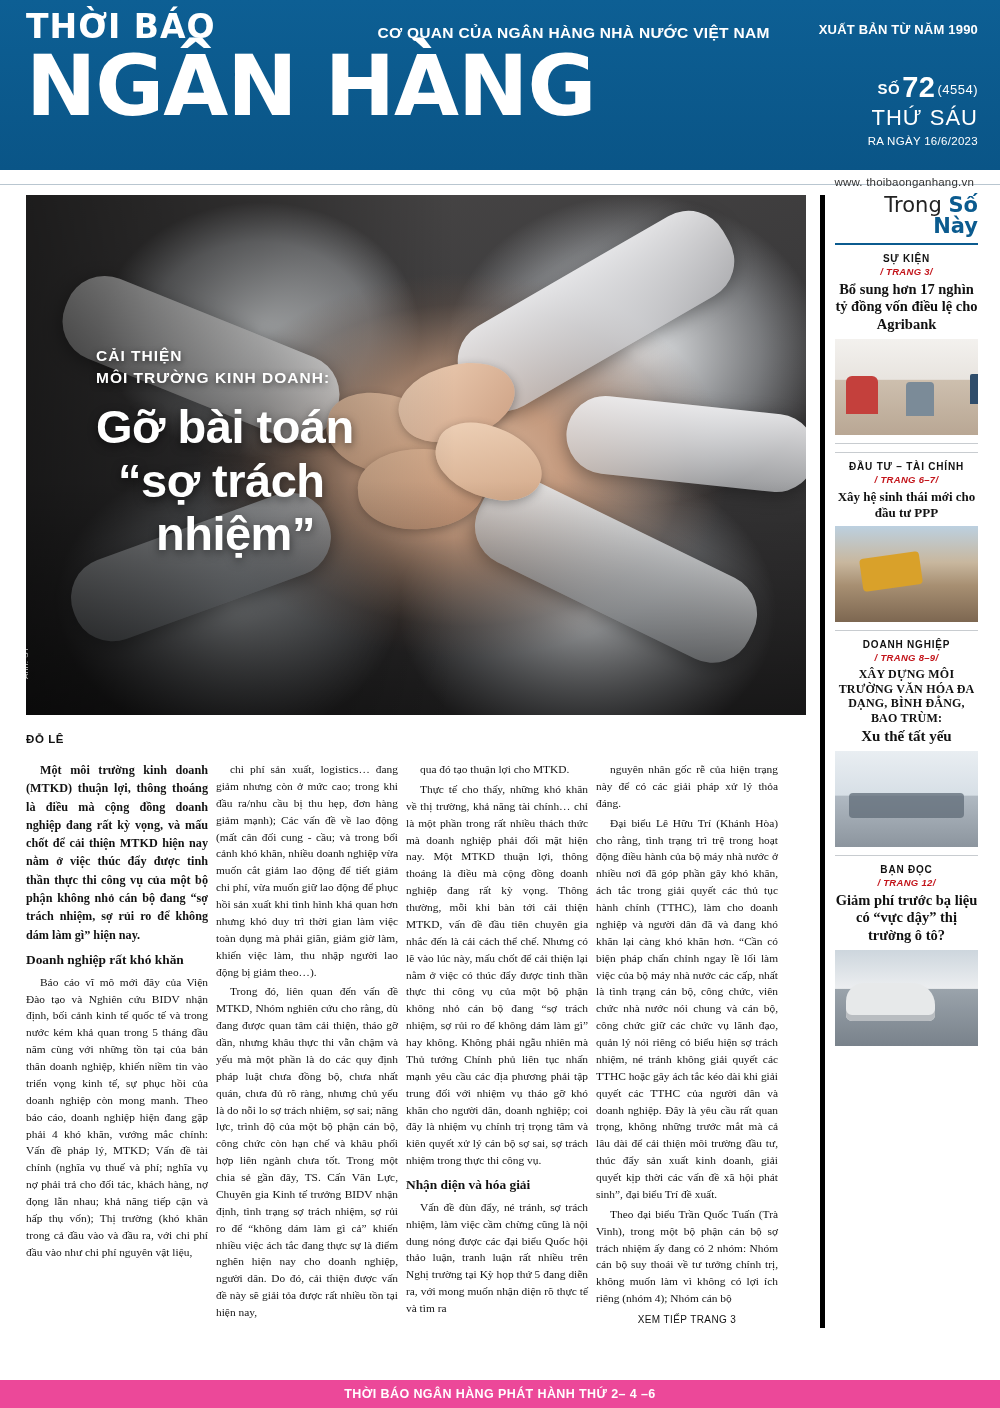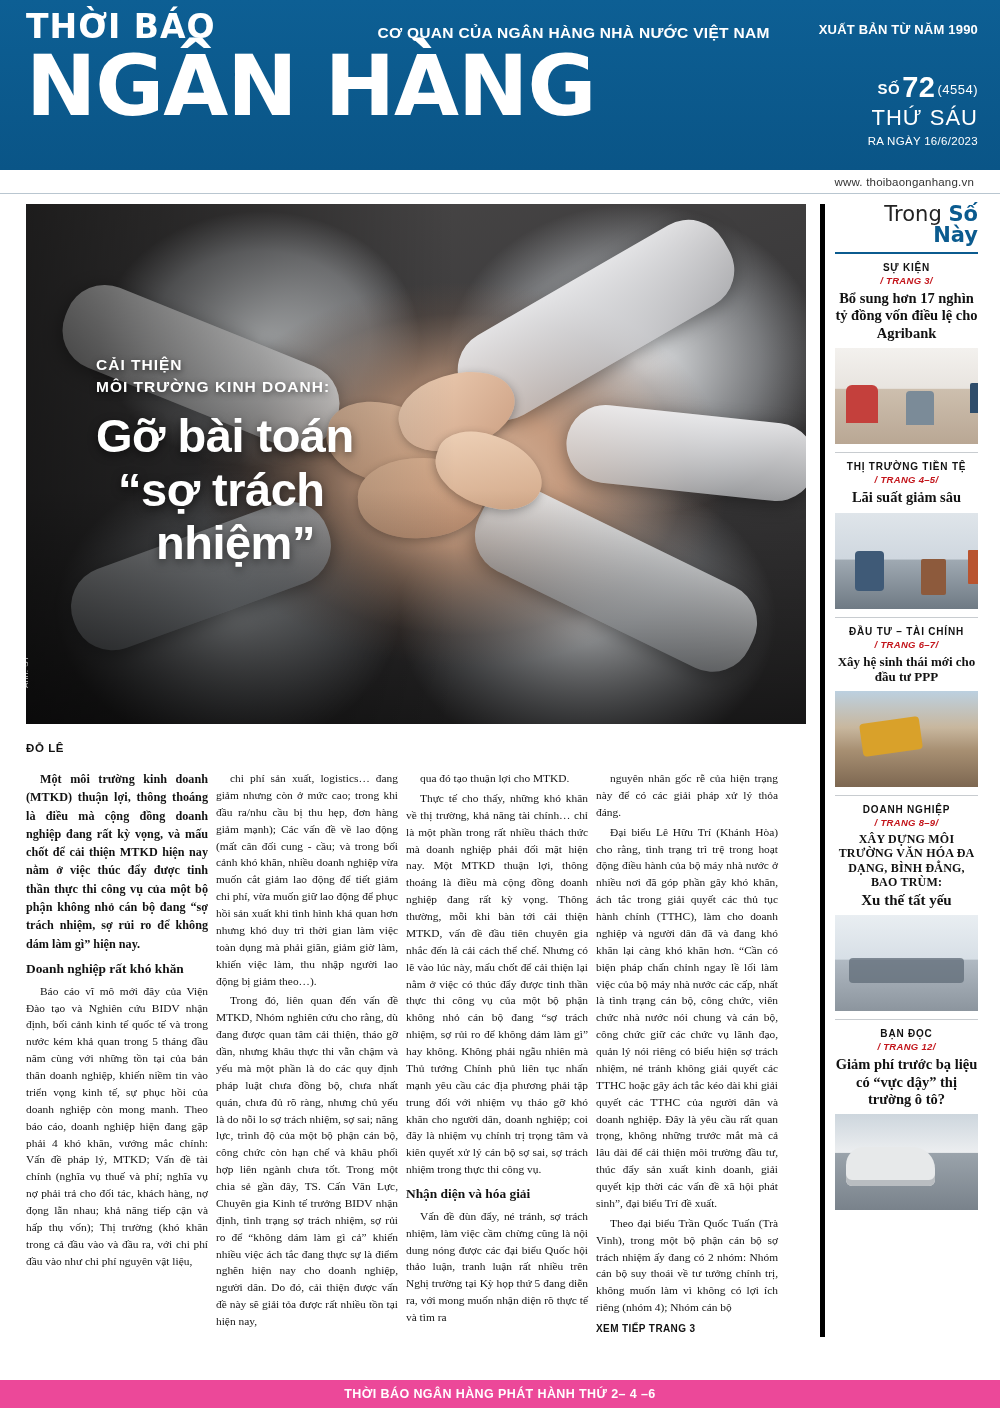--- a/index.html
+++ b/index.html
@@ -101,21 +101,21 @@
   .issue-date {
     font-size: 11.5px;
     letter-spacing: 0.3px;
     text-transform: uppercase;
     margin-top: 4px;
   }
 
   
   .weburl-bar {
     width: 1000px;
-    height: 24px;
+    height: 15px;
     border-bottom: 1px solid #b9c6d0;
     text-align: right;
     padding: 6px 26px 0 0;
     font-size: 11.5px;
     color: #333;
     letter-spacing: .2px;
   }
 
   
   .content {
@@ -254,23 +254,23 @@
   }
   .col h3 {
     font-size: 13.4px;
     font-weight: bold;
     line-height: 1.25;
     margin: 8px 0 5px 0;
     font-family: "Liberation Serif", serif;
   }
   .jump {
     margin-top: 6px;
-    text-align: left;
+    text-align: center;
     font-size: 10px;
-    font-weight: bold;
+    font-weight: normal;
     letter-spacing: .4px;
     text-transform: uppercase;
     font-family: "Liberation Sans", sans-serif;
   }
 
   
   .rail-title {
     text-align: right;
     font-size: 21px;
     line-height: 1;
@@ -502,26 +502,20 @@
       <div class="rail-rule"></div>
 
       <div class="rail-item">
         <div class="rail-cat">SỰ KIỆN</div>
         <div class="rail-page">/ TRANG 3/</div>
         <div class="rail-head">Bổ sung hơn 17 nghìn tỷ đồng vốn điều lệ cho Agribank</div>
         <div class="thumb t-bank"></div>
       </div>
       <div class="rail-sep"></div>
 
-      <div class="rail-item">
-        <div class="rail-cat">THỊ TRƯỜNG TIỀN TỆ</div>
-        <div class="rail-page">/ TRANG 4–5/</div>
-        <div class="rail-head">Lãi suất giảm sâu</div>
-        <div class="thumb t-office"></div>
-      </div>
       <div class="rail-sep"></div>
 
       <div class="rail-item">
         <div class="rail-cat">ĐẦU TƯ – TÀI CHÍNH</div>
         <div class="rail-page">/ TRANG 6–7/</div>
         <div class="rail-head small">Xây hệ sinh thái mới cho đầu tư PPP</div>
         <div class="thumb t-excavator"></div>
       </div>
       <div class="rail-sep"></div>
 

